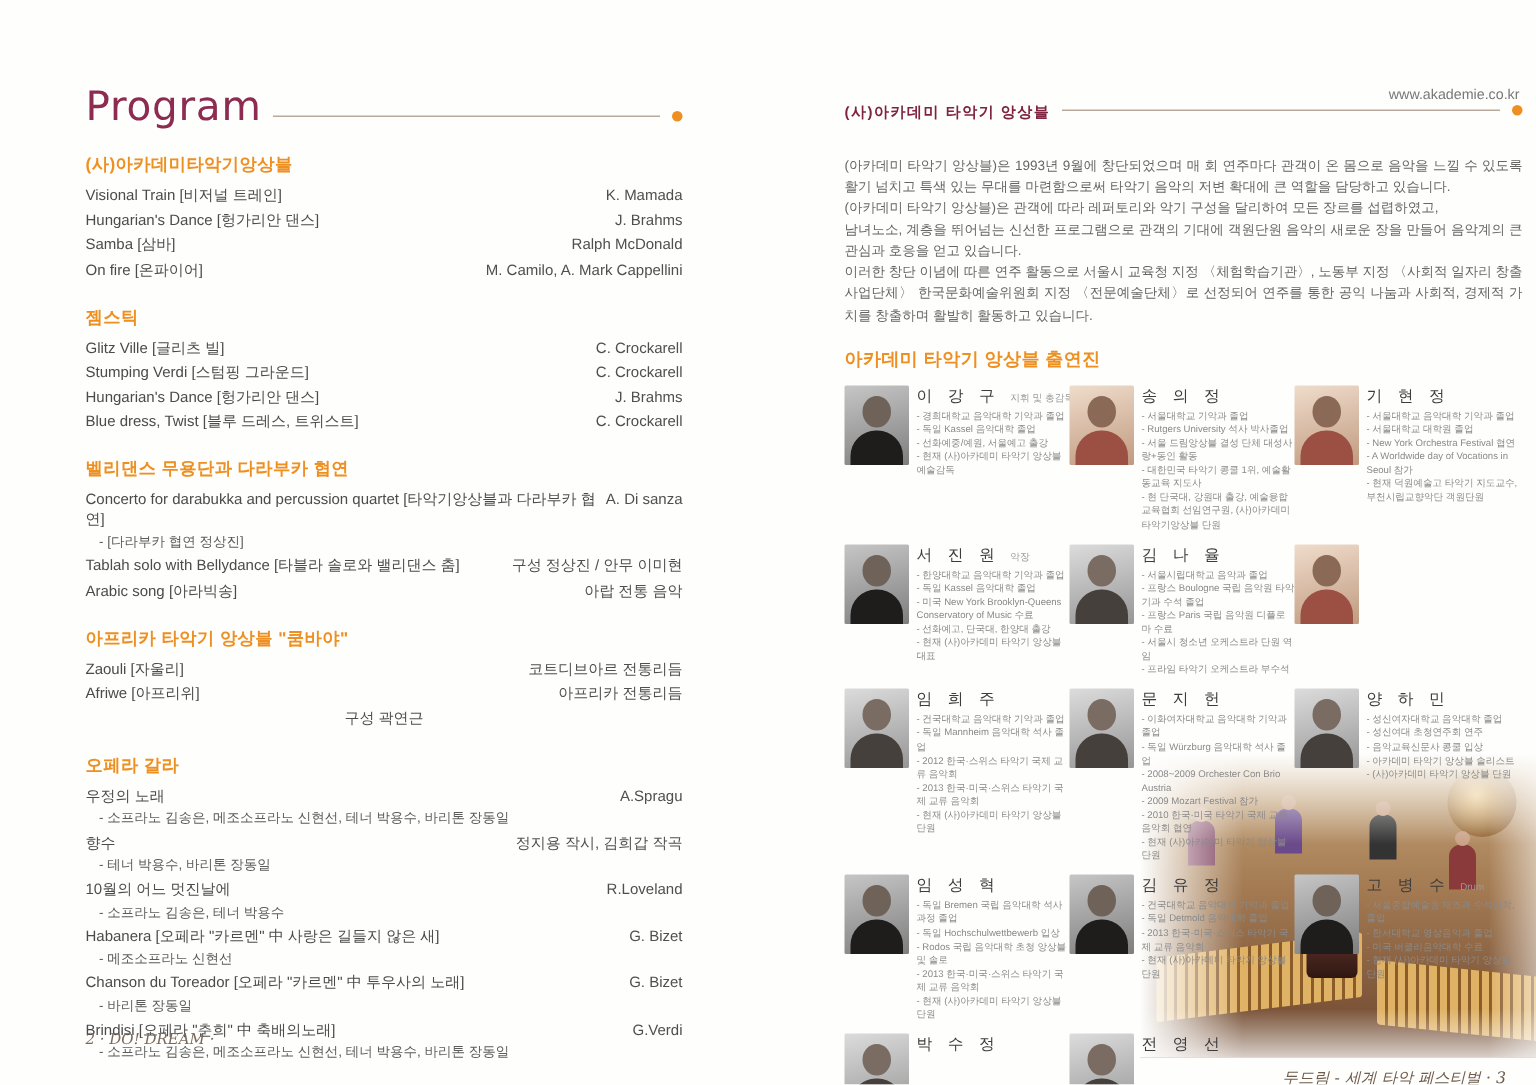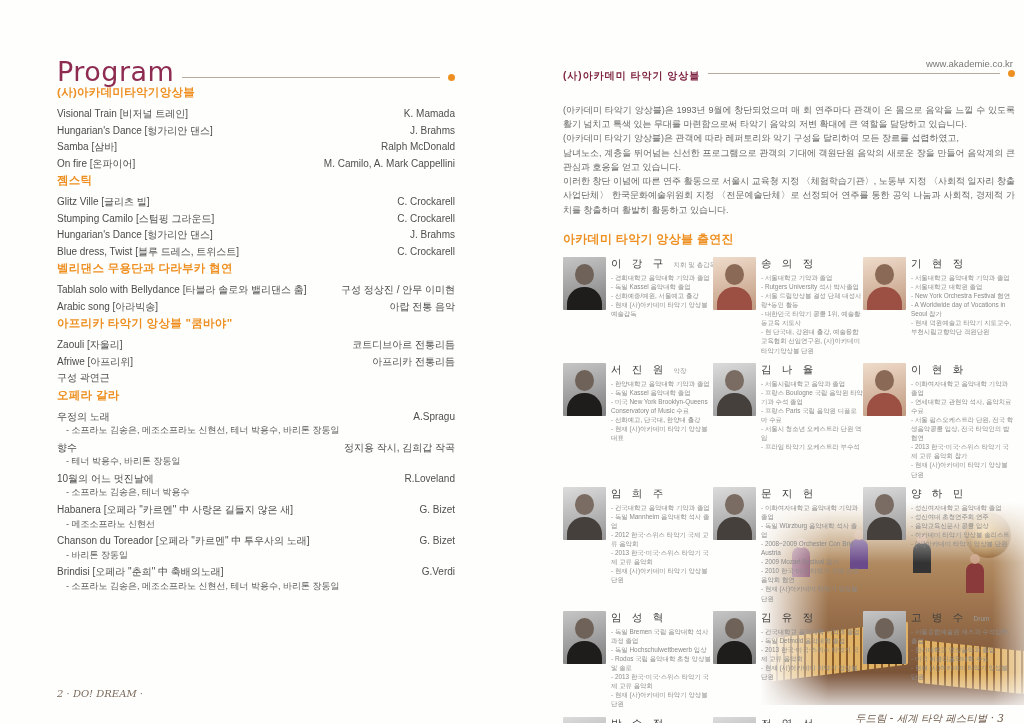--- a/index.html
+++ b/index.html
@@ -12,23 +12,23 @@
   #canvas{position:relative;width:1024px;height:723px;background:#fefefd;overflow:hidden}
 
   
   #left-page{position:absolute;left:57px;top:58px;width:398px;z-index:1}
   .header-row{display:flex;align-items:flex-end;gap:8px;position:relative}
   #program-title{font-family:"DejaVu Sans",sans-serif;font-size:27px;font-weight:400;
     color:var(--maroon);letter-spacing:.5px;line-height:1}
   .rule{flex:1;height:1px;background:var(--rule);margin-bottom:7px}
   .dot{width:7px;height:7px;border-radius:50%;background:var(--orange);margin-bottom:4px;flex:none}
 
-  .section{}
+  .section{margin-top:17px}
   .section-heading{color:var(--orange);font-weight:bold;font-size:11.5px;margin-bottom:7px;letter-spacing:.3px}
-  .piece{display:flex;justify-content:flex-start;align-items:baseline;
+  .piece{display:flex;justify-content:center;align-items:baseline;
     font-size:10px;color:var(--body);margin-bottom:3.5px;line-height:1.3}
   .piece-title{flex:1}
   .piece-credit{white-space:nowrap;color:#4f4f4f}
   .piece-sub{font-size:9px;color:#5b5b5b;margin:-1px 0 4px 9px;line-height:1.3}
 
   
   #right-page{position:absolute;left:563px;top:58px;width:452px;z-index:1}
   #rp-header{display:flex;align-items:flex-end;gap:8px;position:relative;padding-top:12px}
   #ensemble-title{font-size:10px;font-weight:bold;color:var(--maroon2);letter-spacing:1px;line-height:1.1}
   #ensemble-url{position:absolute;right:2px;top:0;font-size:9.5px;color:#777}
@@ -160,21 +160,21 @@
   <div>
     <div class="piece">
       <span class="piece-title">Glitz Ville [글리츠 빌]</span>
       <span class="piece-credit">C. Crockarell</span>
     </div>
 
   </div>
 
   <div>
     <div class="piece">
-      <span class="piece-title">Stumping Camilo [스텀핑 그라운드]</span>
+      <span class="piece-title">Stumping Verdi [스텀핑 그라운드]</span>
       <span class="piece-credit">C. Crockarell</span>
     </div>
 
   </div>
 
   <div>
     <div class="piece">
       <span class="piece-title">Hungarian's Dance [헝가리안 댄스]</span>
       <span class="piece-credit">J. Brahms</span>
     </div>
@@ -187,20 +187,27 @@
       <span class="piece-credit">C. Crockarell</span>
     </div>
 
   </div>
 </div>
   </div>
 
   <div class="section">
     <div class="section-heading">벨리댄스 무용단과 다라부카 협연</div>
     <div>
+  <div>
+    <div class="piece">
+      <span class="piece-title">Concerto for darabukka and percussion quartet [타악기앙상블과 다라부카 협연]</span>
+      <span class="piece-credit">A. Di sanza</span>
+    </div>
+    <div class="piece-sub">- [다라부카 협연 정상진]</div>
+  </div>
 
   <div>
     <div class="piece">
       <span class="piece-title">Tablah solo with Bellydance [타블라 솔로와 밸리댄스 춤]</span>
       <span class="piece-credit">구성 정상진 / 안무 이미현</span>
     </div>
 
   </div>
 
   <div>
@@ -375,30 +382,20 @@
               <div>프랑스 Boulogne 국립 음악원 타악기과 수석 졸업</div>
               <div>프랑스 Paris 국립 음악원 디플로마 수료</div>
               <div>서울시 청소년 오케스트라 단원 역임</div>
               <div>프라임 타악기 오케스트라 부수석</div>
             </div>
     </div>
   </div>
 
   <div class="member">
     <div class="photo warm"></div>
-    <div class="m-info">
-      <div class="m-name"><span>이 현 화</span> </div>
-      <div class="m-bio">
-              <div>이화여자대학교 음악대학 기악과 졸업</div>
-              <div>연세대학교 관현악 석사, 음악치료 수료</div>
-              <div>서울 팝스오케스트라 단원, 전국 학생음악콩쿨 입상, 전국 타악인의 밤 협연</div>
-              <div>2013 한국·미국·스위스 타악기 국제 교류 음악회 참가</div>
-              <div>현재 (사)아카데미 타악기 앙상블 단원</div>
-            </div>
-    </div>
   </div>
 
   <div class="member">
     <div class="photo gray"></div>
     <div class="m-info">
       <div class="m-name"><span>임 희 주</span> </div>
       <div class="m-bio">
               <div>건국대학교 음악대학 기악과 졸업</div>
               <div>독일 Mannheim 음악대학 석사 졸업</div>
               <div>2012 한국·스위스 타악기 국제 교류 음악회</div>

